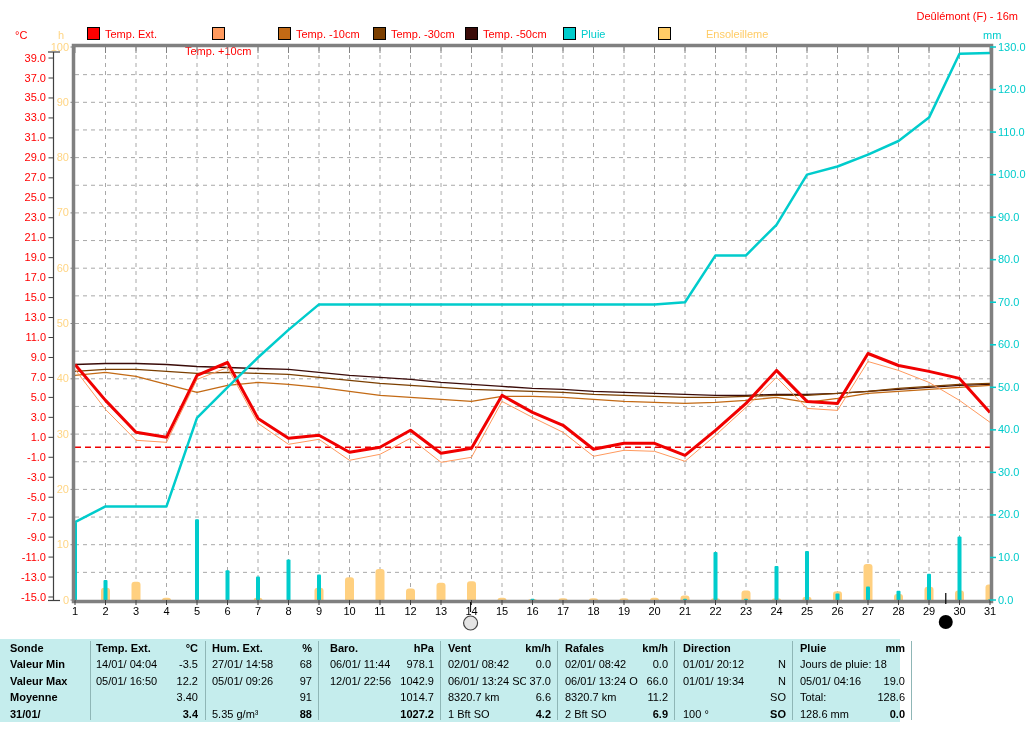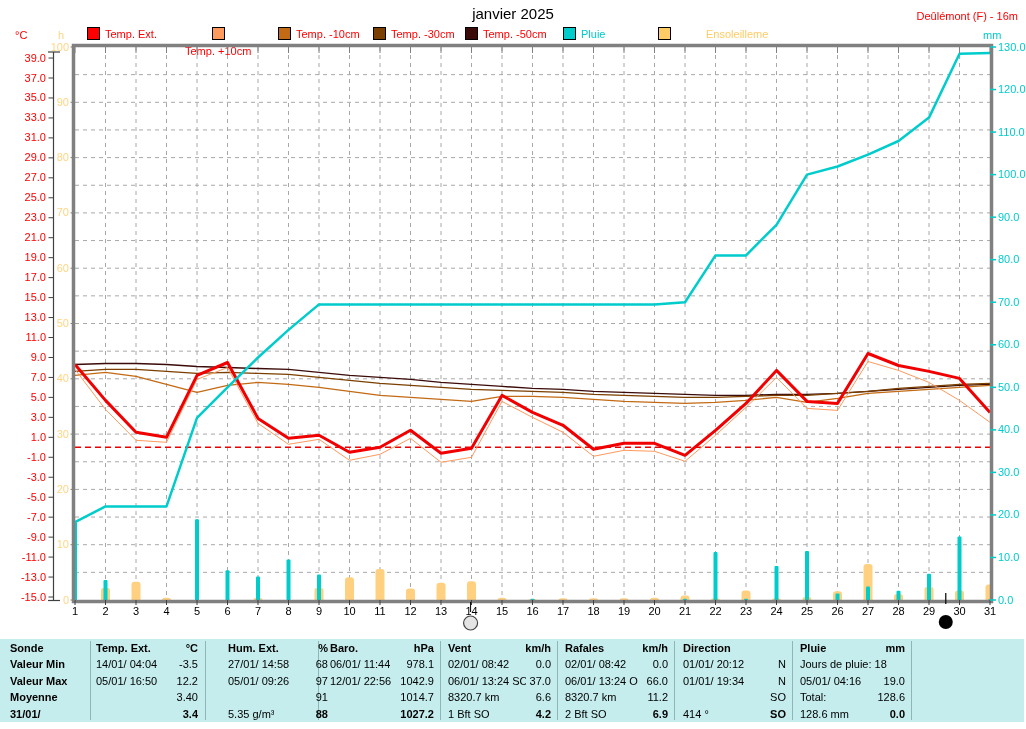--- a/index.html
+++ b/index.html
@@ -9,36 +9,35 @@
   .title{left:0;right:0;top:5px;text-align:center;font-size:15px;color:#000;}
   .station{right:8px;top:10px;font-size:11px;color:#ff0000;}
   .unit{font-size:11px;}
   .unit-c{left:15px;top:29px;color:#ff0000;}
   .unit-h{left:58px;top:29px;color:#ffd584;}
   .unit-mm{left:983px;top:29px;color:#00cccc;}
   .legend-item{position:absolute;top:27px;display:flex;align-items:center;gap:5px;font-size:11px;white-space:nowrap;}
   .swatch{width:11px;height:11px;border:1px solid #000;flex:0 0 auto;}
   #chart{position:absolute;left:0;top:0;}
   
-  .stable{position:absolute;left:0;top:639px;width:1024px;height:83px;background:#c5eded;
+  .stable{position:absolute;left:0;top:639px;width:900px;height:83px;background:#c5eded;
           border:1px solid #7fae<!-- -->ae;border-color:#7faeae;font-size:11px;color:#000;}
   .tcol{position:absolute;top:0;line-height:16.4px;white-space:nowrap;}
   .trow{display:flex;justify-content:space-between;gap:4px;overflow:hidden;height:16.4px;}
   .trow .lbl{overflow:hidden;}
   .trow .val{text-align:right;flex:0 0 auto;}
   .thead{font-weight:bold;}
   .tcol-sonde div{font-weight:bold;}
   .trow.last .val{font-weight:bold;}
   .sep{position:absolute;top:2px;bottom:2px;width:1px;background:#8fb6b6;}
 </style>
 </head>
 <body>
 
 <div class="page">
-  <div class="abs title">janvier 2025</div>
   <div class="abs station">Deûlémont (F) - 16m</div>
   <div class="abs unit unit-c">°C</div>
   <div class="abs unit unit-h">h</div>
   <div class="abs unit unit-mm">mm</div>
 
   <div id="legend">
       <div class="legend-item" style="left: 87px;">
         <span class="swatch" style="background: rgb(255, 0, 0);"></span>
         <span style="color: rgb(255, 0, 0);">Temp. Ext.</span>
       </div>
@@ -431,21 +430,21 @@
         </div>
         <div class="trow">
           <span class="lbl"></span>
           <span class="val">3.40</span>
         </div>
         <div class="trow last">
           <span class="lbl"></span>
           <span class="val">3.4</span>
         </div>
       </div>
-      <div class="tcol" style="left: 228px; width: 100px; top: 1px;">
+      <div class="tcol" style="left: 212px; width: 100px; top: 1px;">
         <div class="trow thead">
           <span class="lbl">Hum. Ext.</span>
           <span class="val">%</span>
         </div>
         <div class="trow">
           <span class="lbl">27/01/ 14:58</span>
           <span class="val">68</span>
         </div>
         <div class="trow">
           <span class="lbl">05/01/ 09:26</span>
@@ -537,21 +536,21 @@
         </div>
         <div class="trow">
           <span class="lbl">01/01/ 19:34</span>
           <span class="val">N</span>
         </div>
         <div class="trow">
           <span class="lbl"></span>
           <span class="val">SO</span>
         </div>
         <div class="trow last">
-          <span class="lbl">414 °</span>
+          <span class="lbl">100 °</span>
           <span class="val">SO</span>
         </div>
       </div>
       <div class="tcol" style="left: 800px; width: 105px; top: 1px;">
         <div class="trow thead">
           <span class="lbl">Pluie</span>
           <span class="val">mm</span>
         </div>
         <div class="trow">
           <span class="lbl">Jours de pluie: 18</span>

